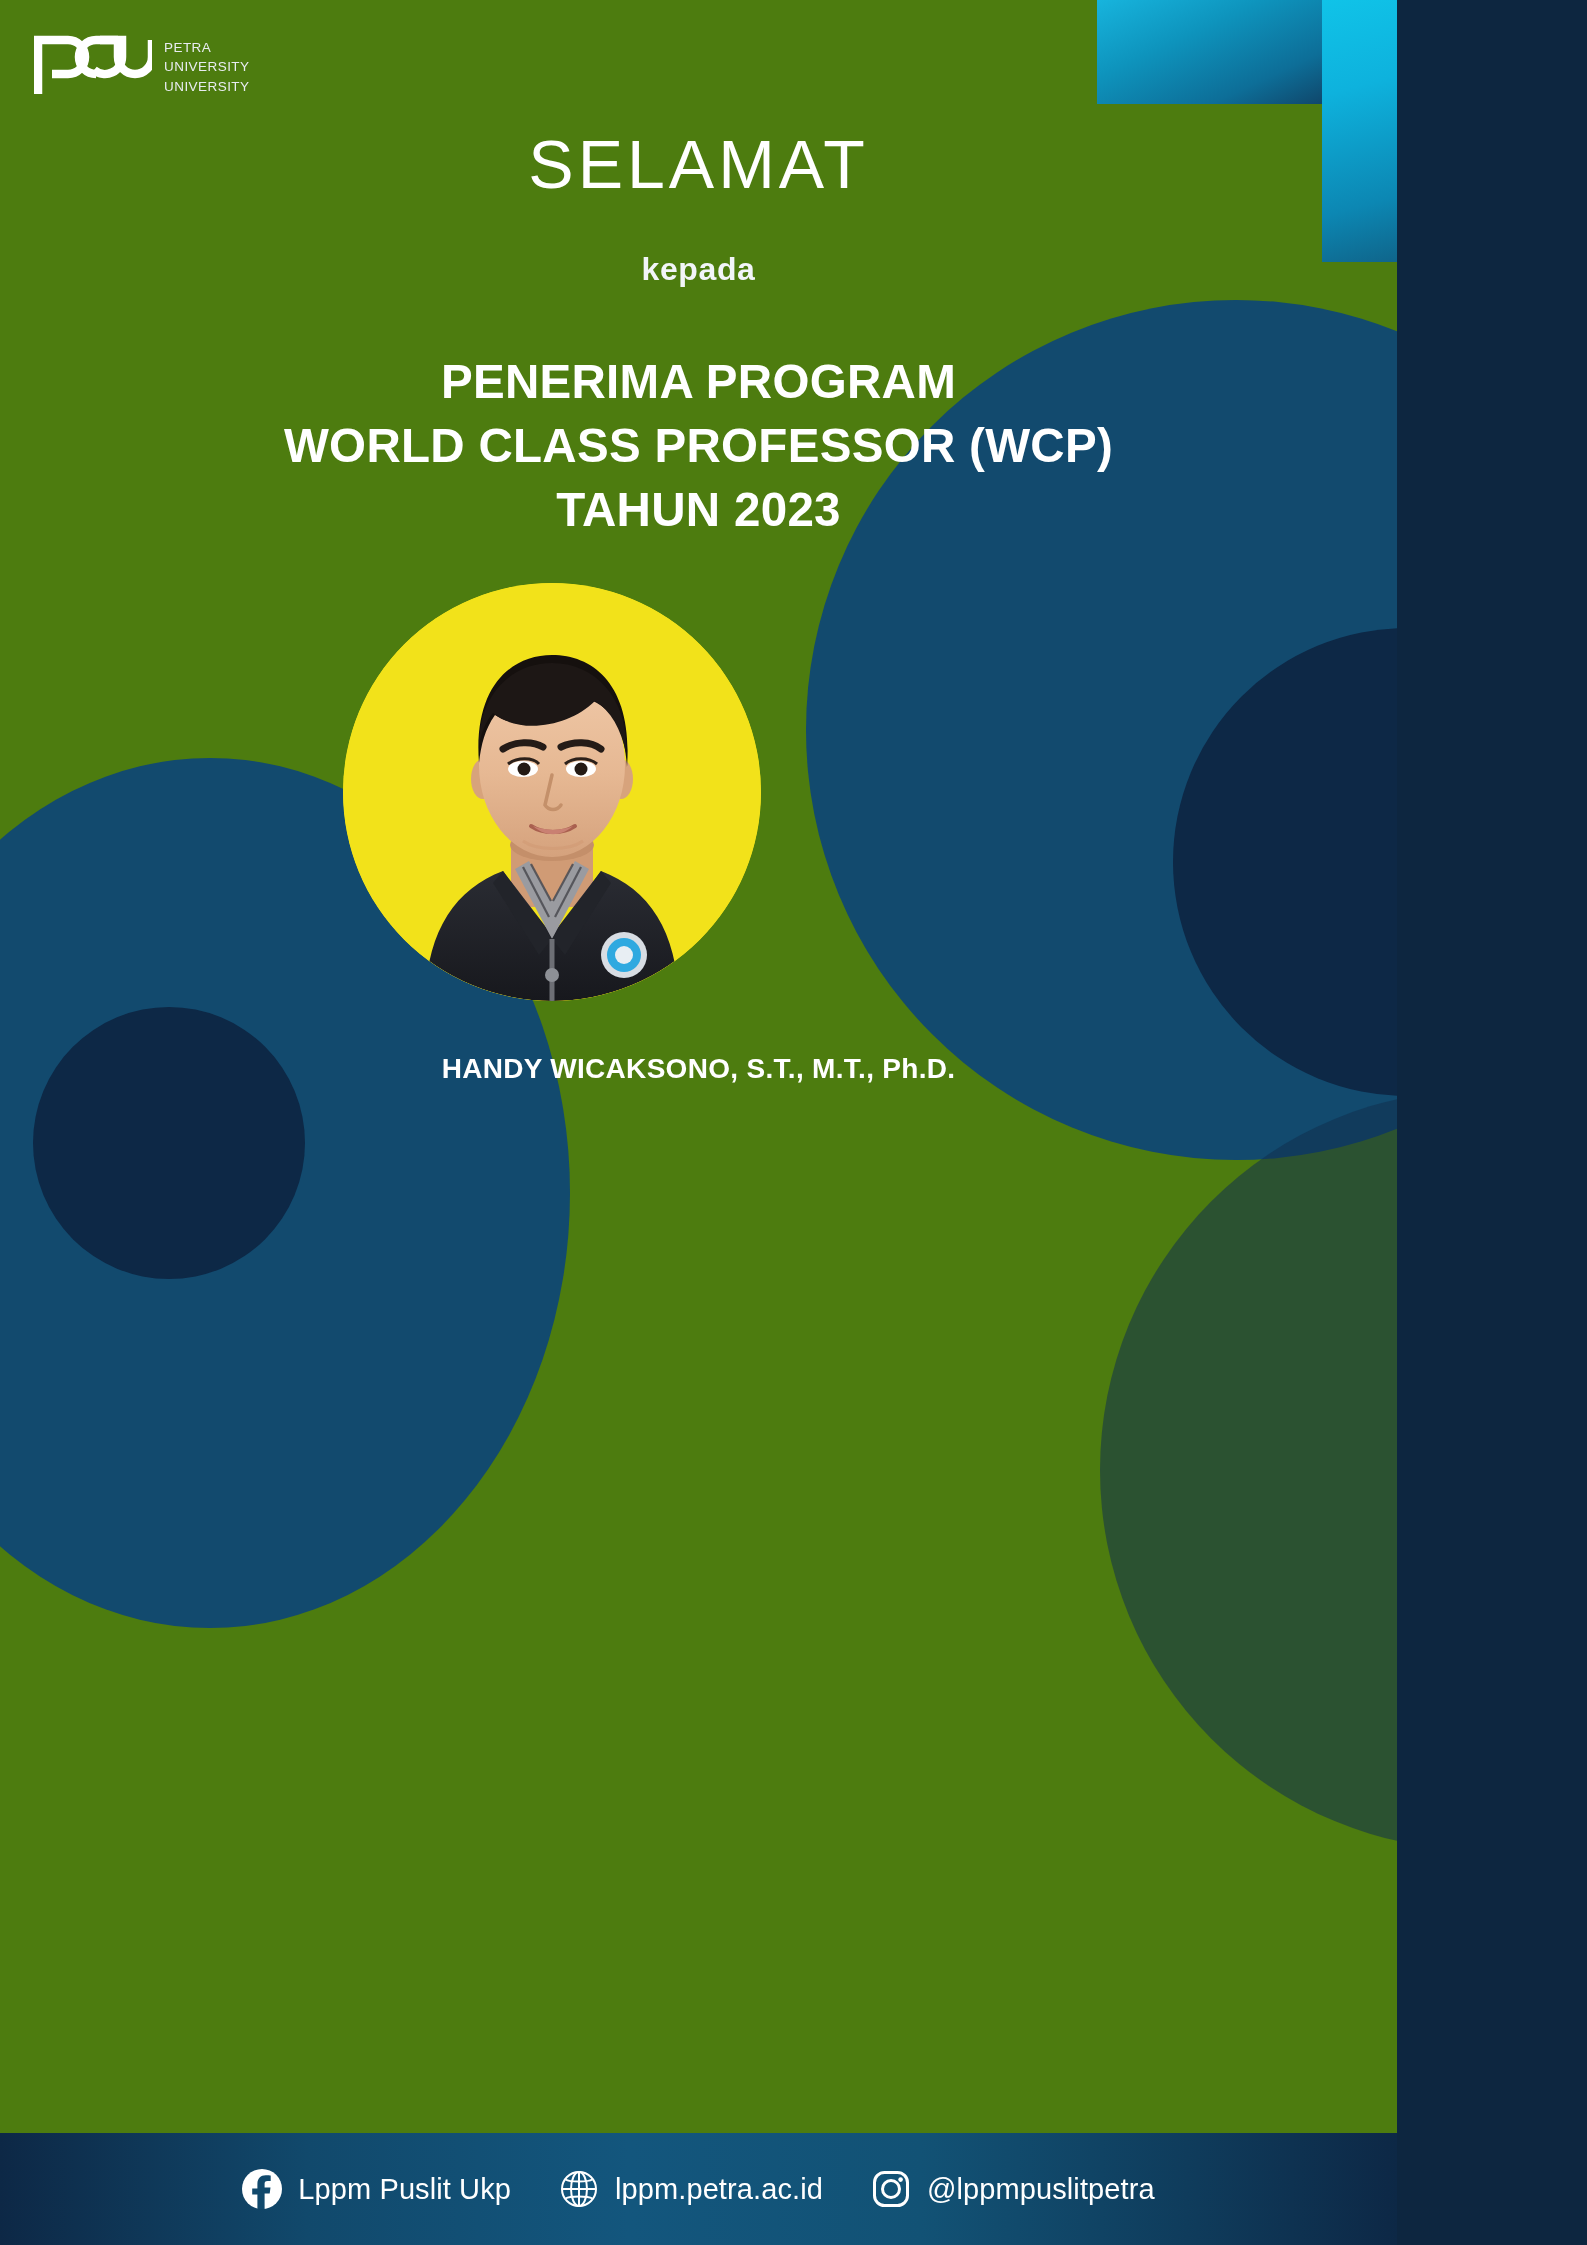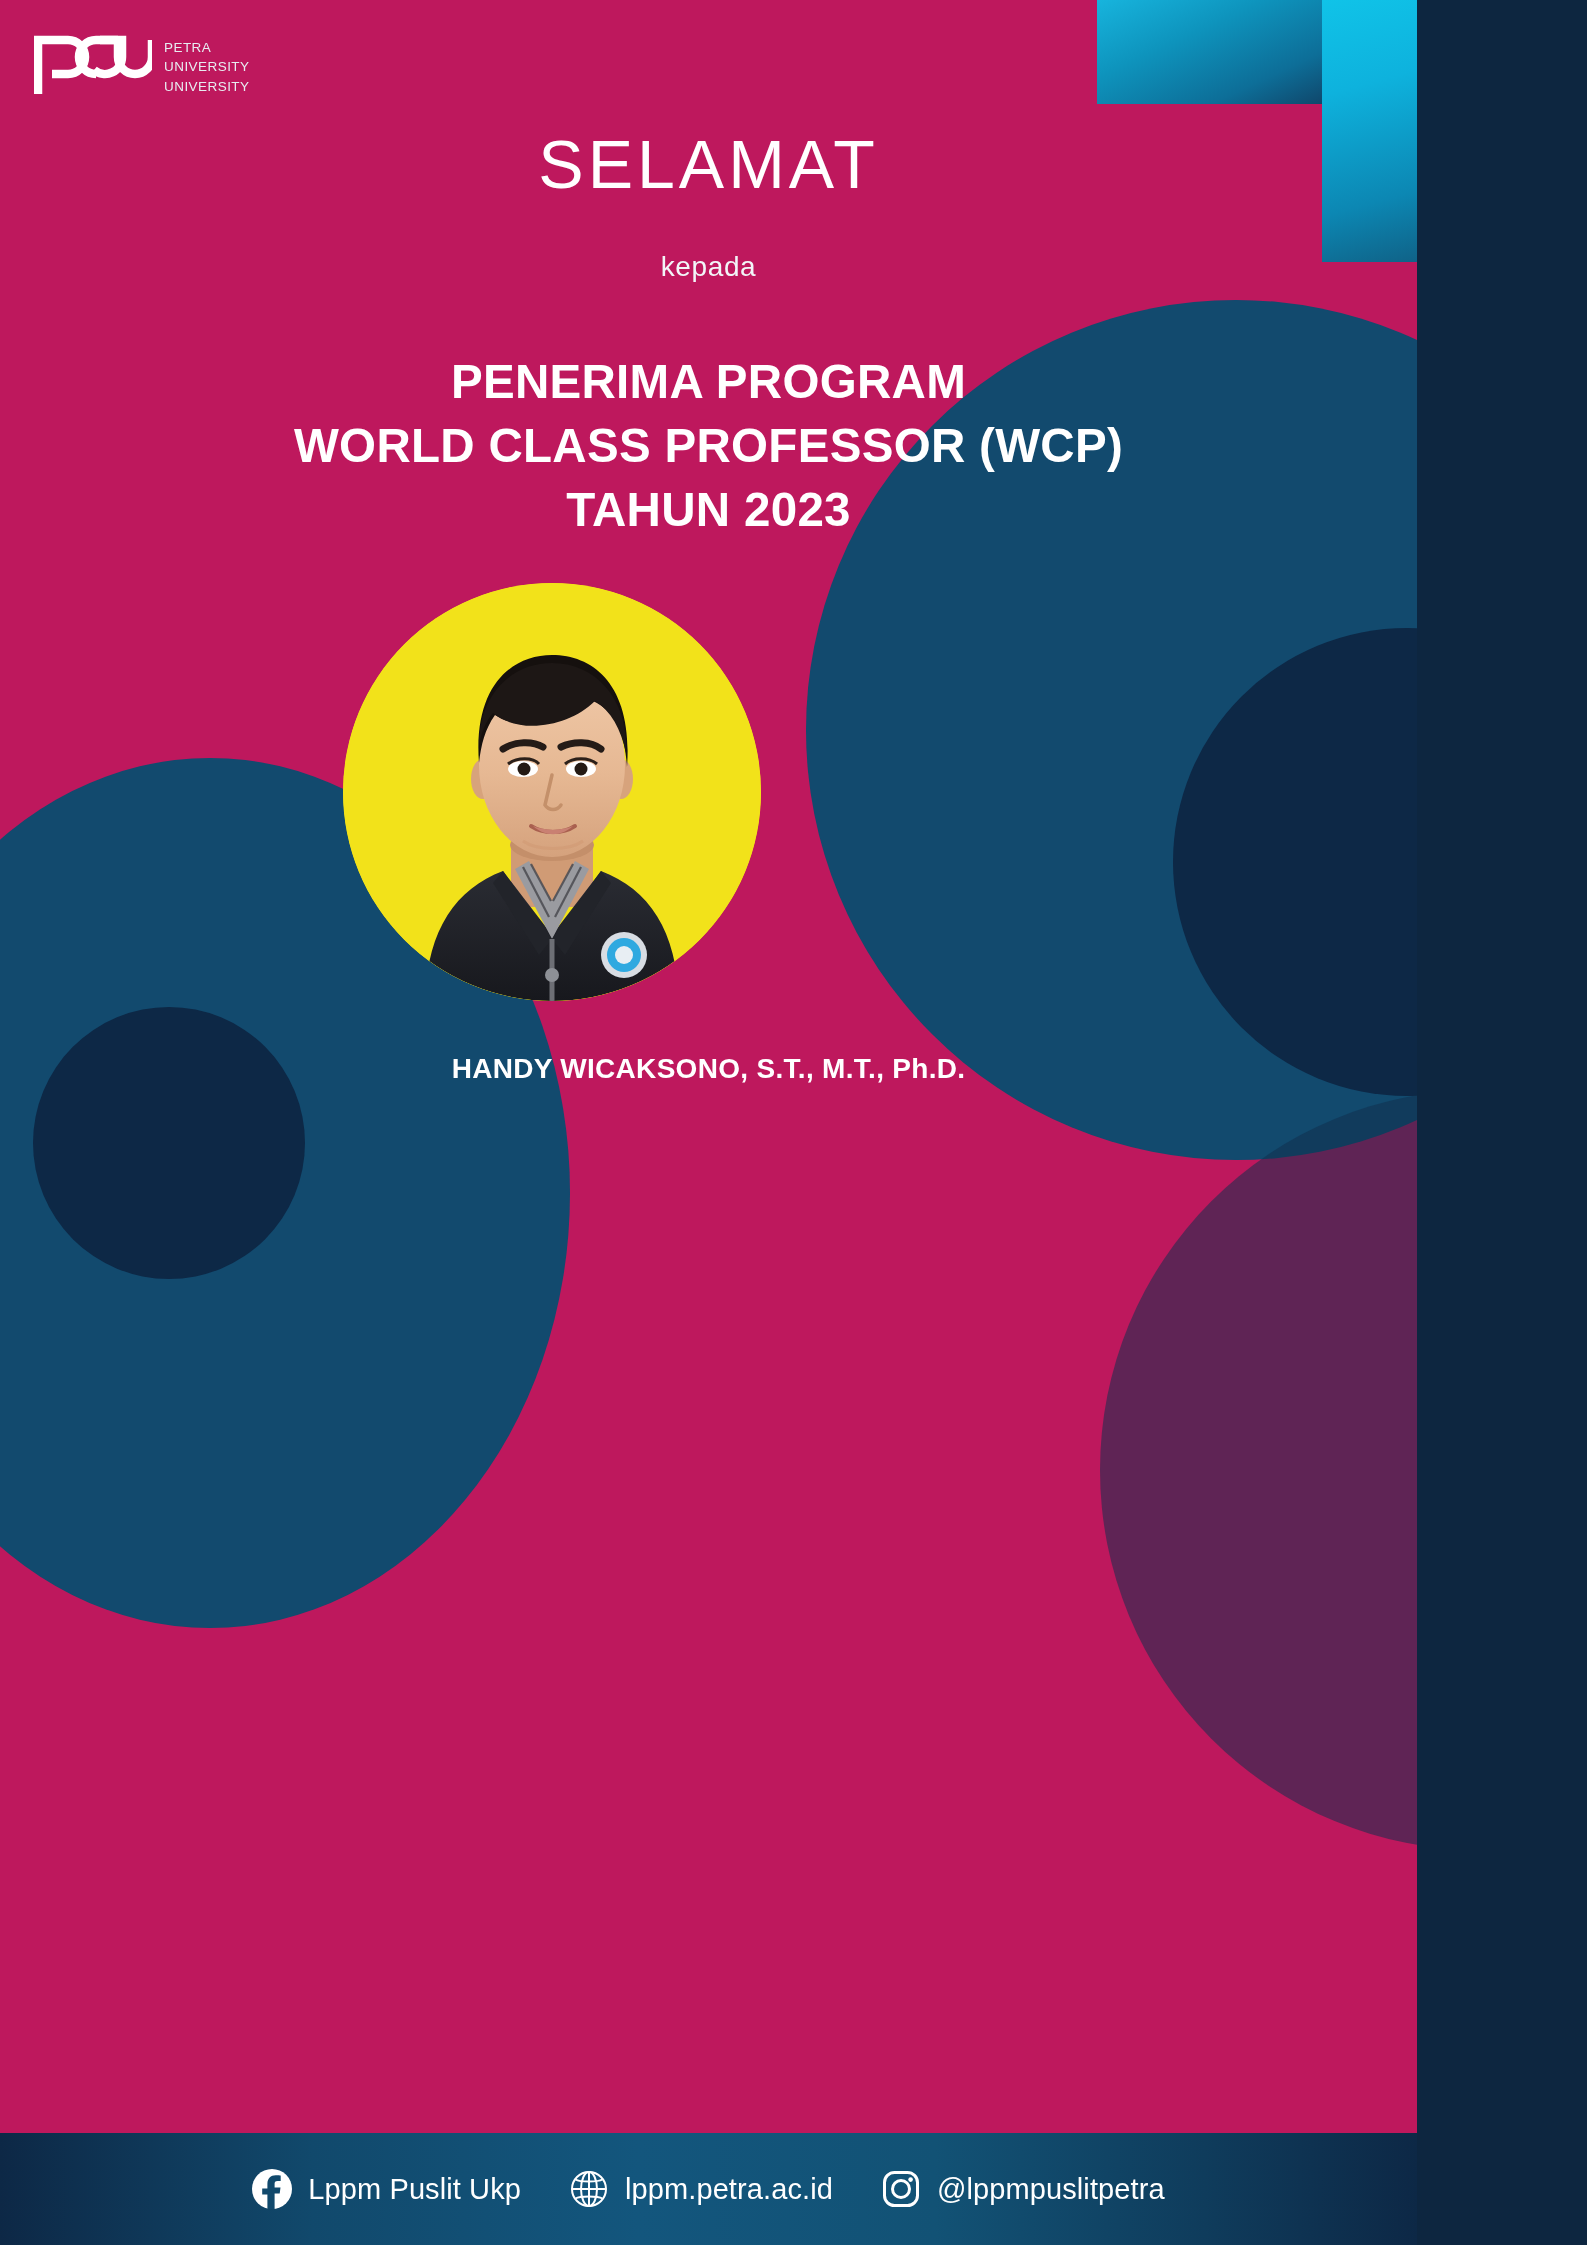--- a/index.html
+++ b/index.html
@@ -10,22 +10,21 @@
   }
   body {
     font-family: "Liberation Sans", sans-serif;
   }
 
   #poster {
     position: relative;
     width: 1397px;
     height: 2245px;
     overflow: hidden;
-    background: #be185d;
-    padding-left: 20px;
+    background: #4d7c0f;
   }
 
   
   .bg-layer {
     position: absolute;
     inset: 0;
     overflow: hidden;
     pointer-events: none;
   }
 
@@ -138,22 +137,22 @@
     letter-spacing: 4px;
     line-height: 1;
   }
   .kepada {
     position: absolute;
     left: 0;
     top: 253px;
     width: 100%;
     text-align: center;
     color: #f2f5f8;
-    font-size: 28px;
-    font-weight: 400;
+    font-size: 32px;
+    font-weight: 700;
     letter-spacing: .6px;
     line-height: 1;
   }
 
   .program {
     position: absolute;
     left: 0;
     top: 350px;
     width: 100%;
     text-align: center;

